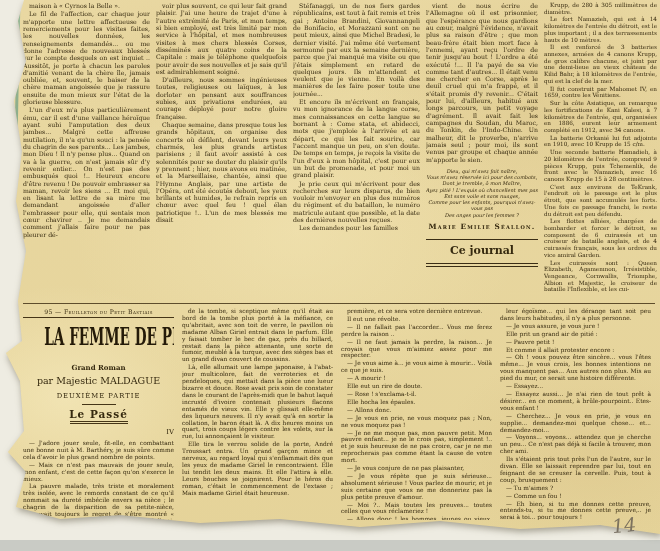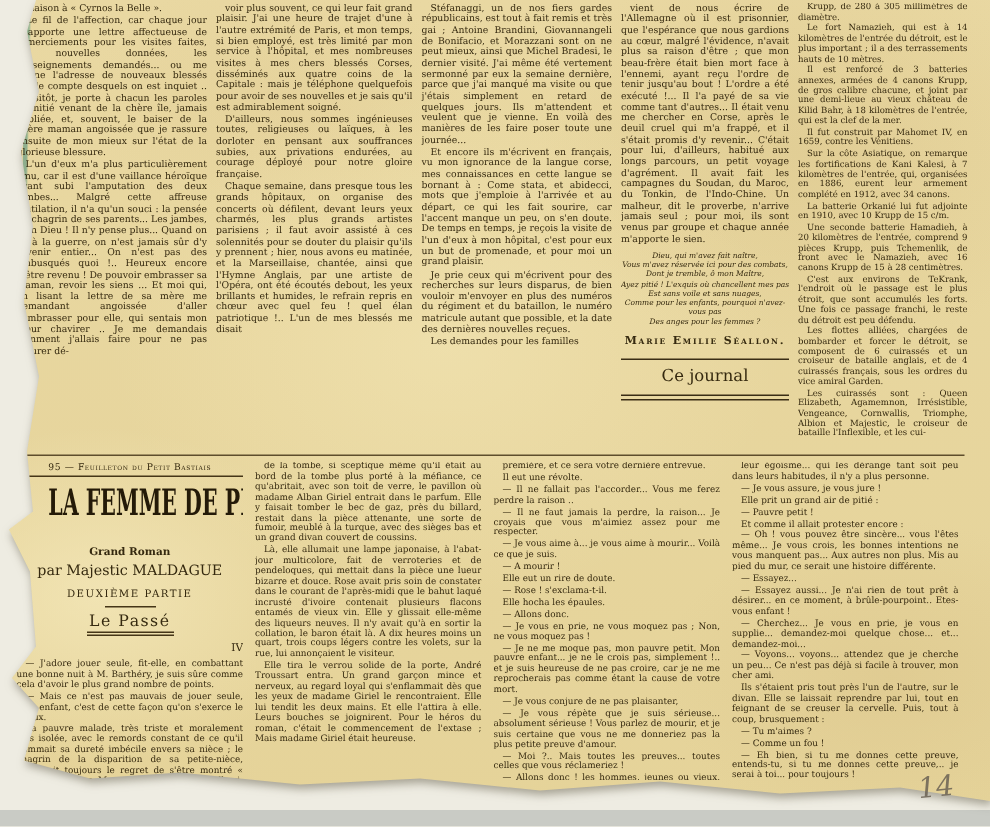--- a/index.html
+++ b/index.html
@@ -21,41 +21,41 @@
       linear-gradient(#e9d8a2,#e5d399);
     clip-path: polygon(
       24px 0, 660px 0, 660px 534px,
       600px 525px, 520px 529px, 440px 521px, 360px 527px,
       280px 519px, 200px 523px, 120px 515px, 60px 519px, 16px 507px,
       26px 472px, 8px 452px, 24px 431px, 20px 381px, 6px 353px,
       22px 341px, 18px 301px, 26px 251px, 16px 201px, 22px 151px,
       14px 101px, 26px 61px, 18px 21px
     );
   }
-  .content{position:absolute;left:11px;top:2px;width:634px;color:#35290f;}
+  .content{position:absolute;left:23px;top:2px;width:634px;color:#35290f;}
   p{margin:0 0 1px 0;text-indent:6px;text-align:justify;}
   .top-cols{display:flex;gap:6px;height:298px;overflow:hidden;}
   .tcol{font-size:6.2px;line-height:1.18;overflow:hidden;}
   .tcol1{width:127px;} .tcol2{width:131px;} .tcol3{width:127px;}
   .tcol4{width:112px;} .tcol5{width:113px;font-size:5.7px;}
   .poem{margin-top:5px;}
   .poem p{font-style:italic;font-size:5px;text-align:center;text-indent:0;margin:0;line-height:1.25;}
   .signature{font-size:7.3px;text-align:center;font-variant:small-caps;letter-spacing:1.2px;margin-top:5px;font-weight:bold;}
   .notice{margin-top:8px;border-top:1px solid #3a2d15;border-bottom:4px double #3a2d15;padding:4px 0 5px;}
-  .notice div{font-size:11px;font-weight:normal;text-align:center;line-height:1.25;}
+  .notice div{font-size:11px;font-weight:bold;text-align:center;line-height:1.25;}
   .main-divider{border-top:1.3px solid #453517;margin:3px 2px 4px 0;opacity:.85;}
   .bottom-cols{display:flex;gap:8px;height:212px;overflow:hidden;}
   .bcol{width:151px;font-size:5.9px;line-height:1.17;overflow:hidden;}
   .feuil-header{font-size:6.1px;text-align:center;font-variant:small-caps;letter-spacing:.4px;border-bottom:1px solid #453517;padding-bottom:2px;margin-bottom:3px;white-space:nowrap;}
   .feuil-title{font-size:19px;font-weight:bold;text-align:center;white-space:nowrap;transform:scale(.72,1.28);transform-origin:center;margin:7px 0 3px;letter-spacing:0;color:#241a08;}
   .feuil-subtitle{font-size:7px;font-weight:bold;text-align:center;margin-top:17px;}
   .feuil-byline{font-size:9.5px;text-align:center;margin-top:2px;}
   .feuil-part{font-size:6.8px;font-weight:normal;text-align:center;letter-spacing:1px;margin-top:7px;font-variant:small-caps;}
   .mini-rule{width:34px;border-top:1px solid #453517;margin:3px auto;}
-  .feuil-section{font-size:10.5px;font-weight:normal;text-align:center;letter-spacing:1px;margin-top:2px;}
+  .feuil-section{font-size:10.5px;font-weight:bold;text-align:center;letter-spacing:1px;margin-top:2px;}
   .section-underline{width:58px;border-top:3px double #453517;margin:1px auto 4px;}
   .feuil-chapter{font-size:7px;text-align:right;margin:3px 0 4px;padding-left:35px;}
   .pencil-mark{position:absolute;left:16px;top:-6px;width:3px;height:150px;
     background:linear-gradient(#4a9a8e,#2e7f74);opacity:.5;transform:rotate(1.2deg);
     border-radius:2px;filter:blur(.4px);}
   .handwritten-number{position:absolute;left:612px;top:514px;font-size:19px;font-style:italic;
     color:#6b6254;transform:rotate(-6deg);opacity:.85;}
 </style>
 </head>
 <body>

